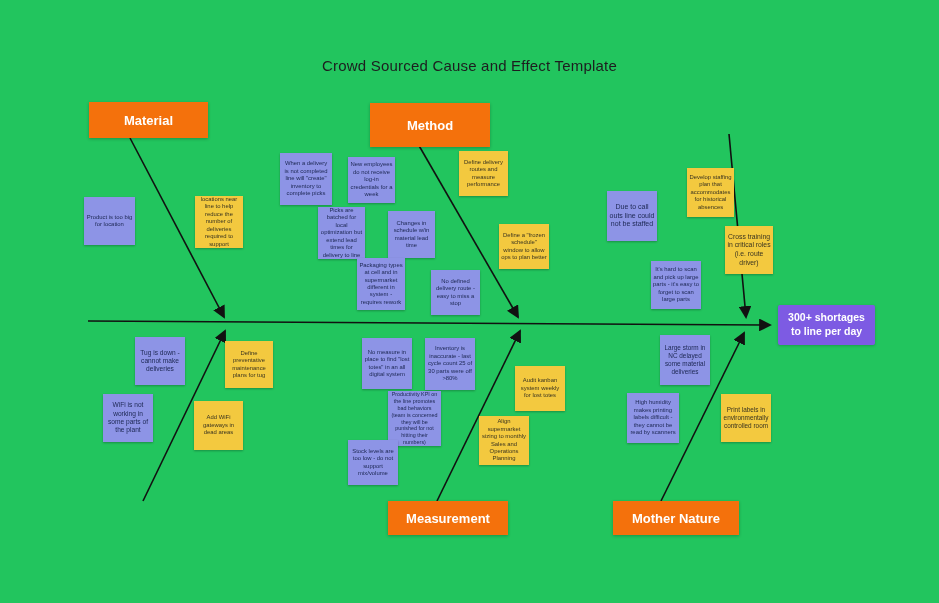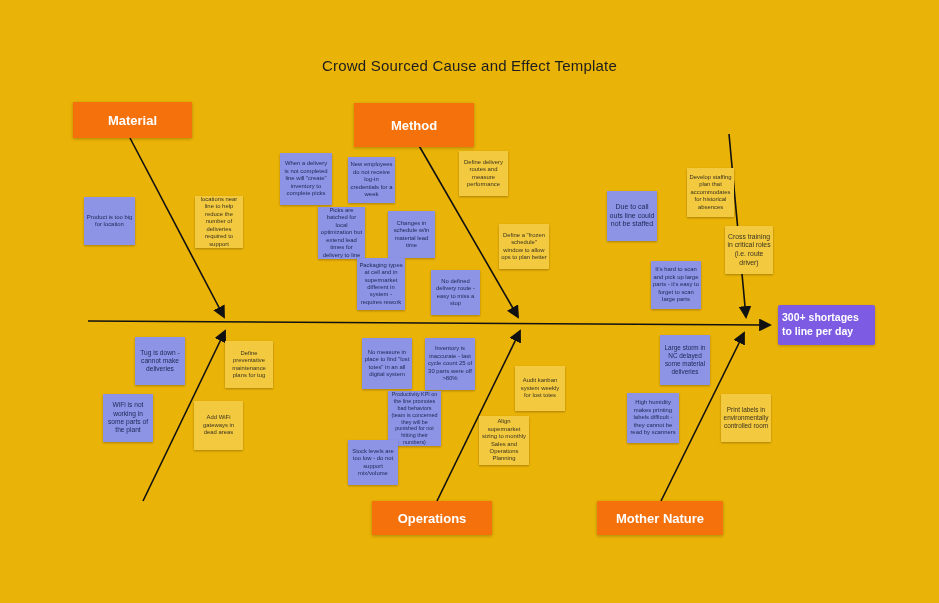--- a/index.html
+++ b/index.html
@@ -1,30 +1,30 @@
 <!DOCTYPE html>
 <html><head>
 <meta charset="utf-8">
 <style>
   html,body{margin:0;padding:0;}
   body{background:#e9e9e9;font-family:"Liberation Sans",sans-serif;}
-  .canvas{position:relative;width:939px;height:603px;background:#eab308;overflow:hidden;}
+  .canvas{position:relative;width:939px;height:603px;background:#22c55e;overflow:hidden;}
   .board-lines{position:absolute;left:0;top:0;width:939px;height:603px;}
   .page-title{position:absolute;left:0;right:0;top:57px;text-align:center;
     font-size:15px;font-weight:500;color:#1d1d1f;letter-spacing:.2px;}
   .cat{position:absolute;background:#f4710c;color:#ffffff;font-weight:700;font-size:13px;
     display:flex;align-items:center;justify-content:center;text-align:center;
-    box-shadow:0 1px 3px rgba(0,0,0,.25);}
+    box-shadow:0 1px 3px rgba(0,0,0,.25);margin-left:16px;}
   .note{position:absolute;display:flex;align-items:center;justify-content:center;
     text-align:center;font-size:5.9px;line-height:1.26;padding:2px;box-sizing:border-box;
     box-shadow:0 1px 2px rgba(0,0,0,.28);overflow:hidden;word-wrap:break-word;}
   .note.purple{background:#8d94e6;color:#1c2752;}
   .note.yellow{background:#f3c93f;color:#3a3420;}
   .effect{position:absolute;background:#7d5be3;color:#ffffff;font-weight:600;font-size:10.5px;
-    line-height:1.3;display:flex;align-items:center;justify-content:center;text-align:left;
+    line-height:1.3;display:flex;align-items:center;justify-content:center;text-align:center;
     border-radius:2px;padding:2px 4px;box-sizing:border-box;box-shadow:0 1px 3px rgba(0,0,0,.2);}
 </style>
 </head>
 <body>
 
 <div class="canvas">
 
   <svg class="board-lines" viewBox="0 0 939 603" xmlns="http://www.w3.org/2000/svg">
     <defs>
       <marker id="arrow" viewBox="0 0 10 10" refX="8.5" refY="5" markerWidth="8" markerHeight="8" orient="auto-start-reverse">
@@ -37,21 +37,21 @@
     <line x1="729" y1="134" x2="746" y2="317" stroke="#111111" stroke-width="1.6" marker-end="url(#arrow)"></line>
     <line x1="143" y1="501" x2="225" y2="331" stroke="#111111" stroke-width="1.6" marker-end="url(#arrow)"></line>
     <line x1="437" y1="501" x2="520" y2="331" stroke="#111111" stroke-width="1.6" marker-end="url(#arrow)"></line>
     <line x1="661" y1="501" x2="744" y2="333" stroke="#111111" stroke-width="1.6" marker-end="url(#arrow)"></line>
   </svg>
 
   <div class="page-title">Crowd Sourced Cause and Effect Template</div>
 
   <div class="cat" style="left:73px;top:102px;width:119px;height:36px">Material</div>
   <div class="cat" style="left:354px;top:103px;width:120px;height:44px">Method</div>
-  <div class="cat" style="left:372px;top:501px;width:120px;height:34px">Operations</div>
+  <div class="cat" style="left:372px;top:501px;width:120px;height:34px">Measurement</div>
   <div class="cat" style="left:597px;top:501px;width:126px;height:34px">Mother Nature</div>
 
   <div class="effect" style="left:778px;top:305px;width:97px;height:40px">300+ shortages to line per day</div>
 
   <div class="note purple" style="left:84px;top:197px;width:51px;height:48px">Product is too big for location</div>
   <div class="note yellow" style="left:195px;top:196px;width:48px;height:52px">Create bulk locations near line to help reduce the number of deliveries required to support schedule</div>
 
   <div class="note purple" style="left:280px;top:153px;width:52px;height:52px">When a delivery is not completed line will "create" inventory to complete picks</div>
   <div class="note purple" style="left:348px;top:157px;width:47px;height:46px">New employees do not receive log-in credentials for a week</div>
   <div class="note purple" style="left:318px;top:207px;width:47px;height:52px">Picks are batched for local optimization but extend lead times for delivery to line</div>

